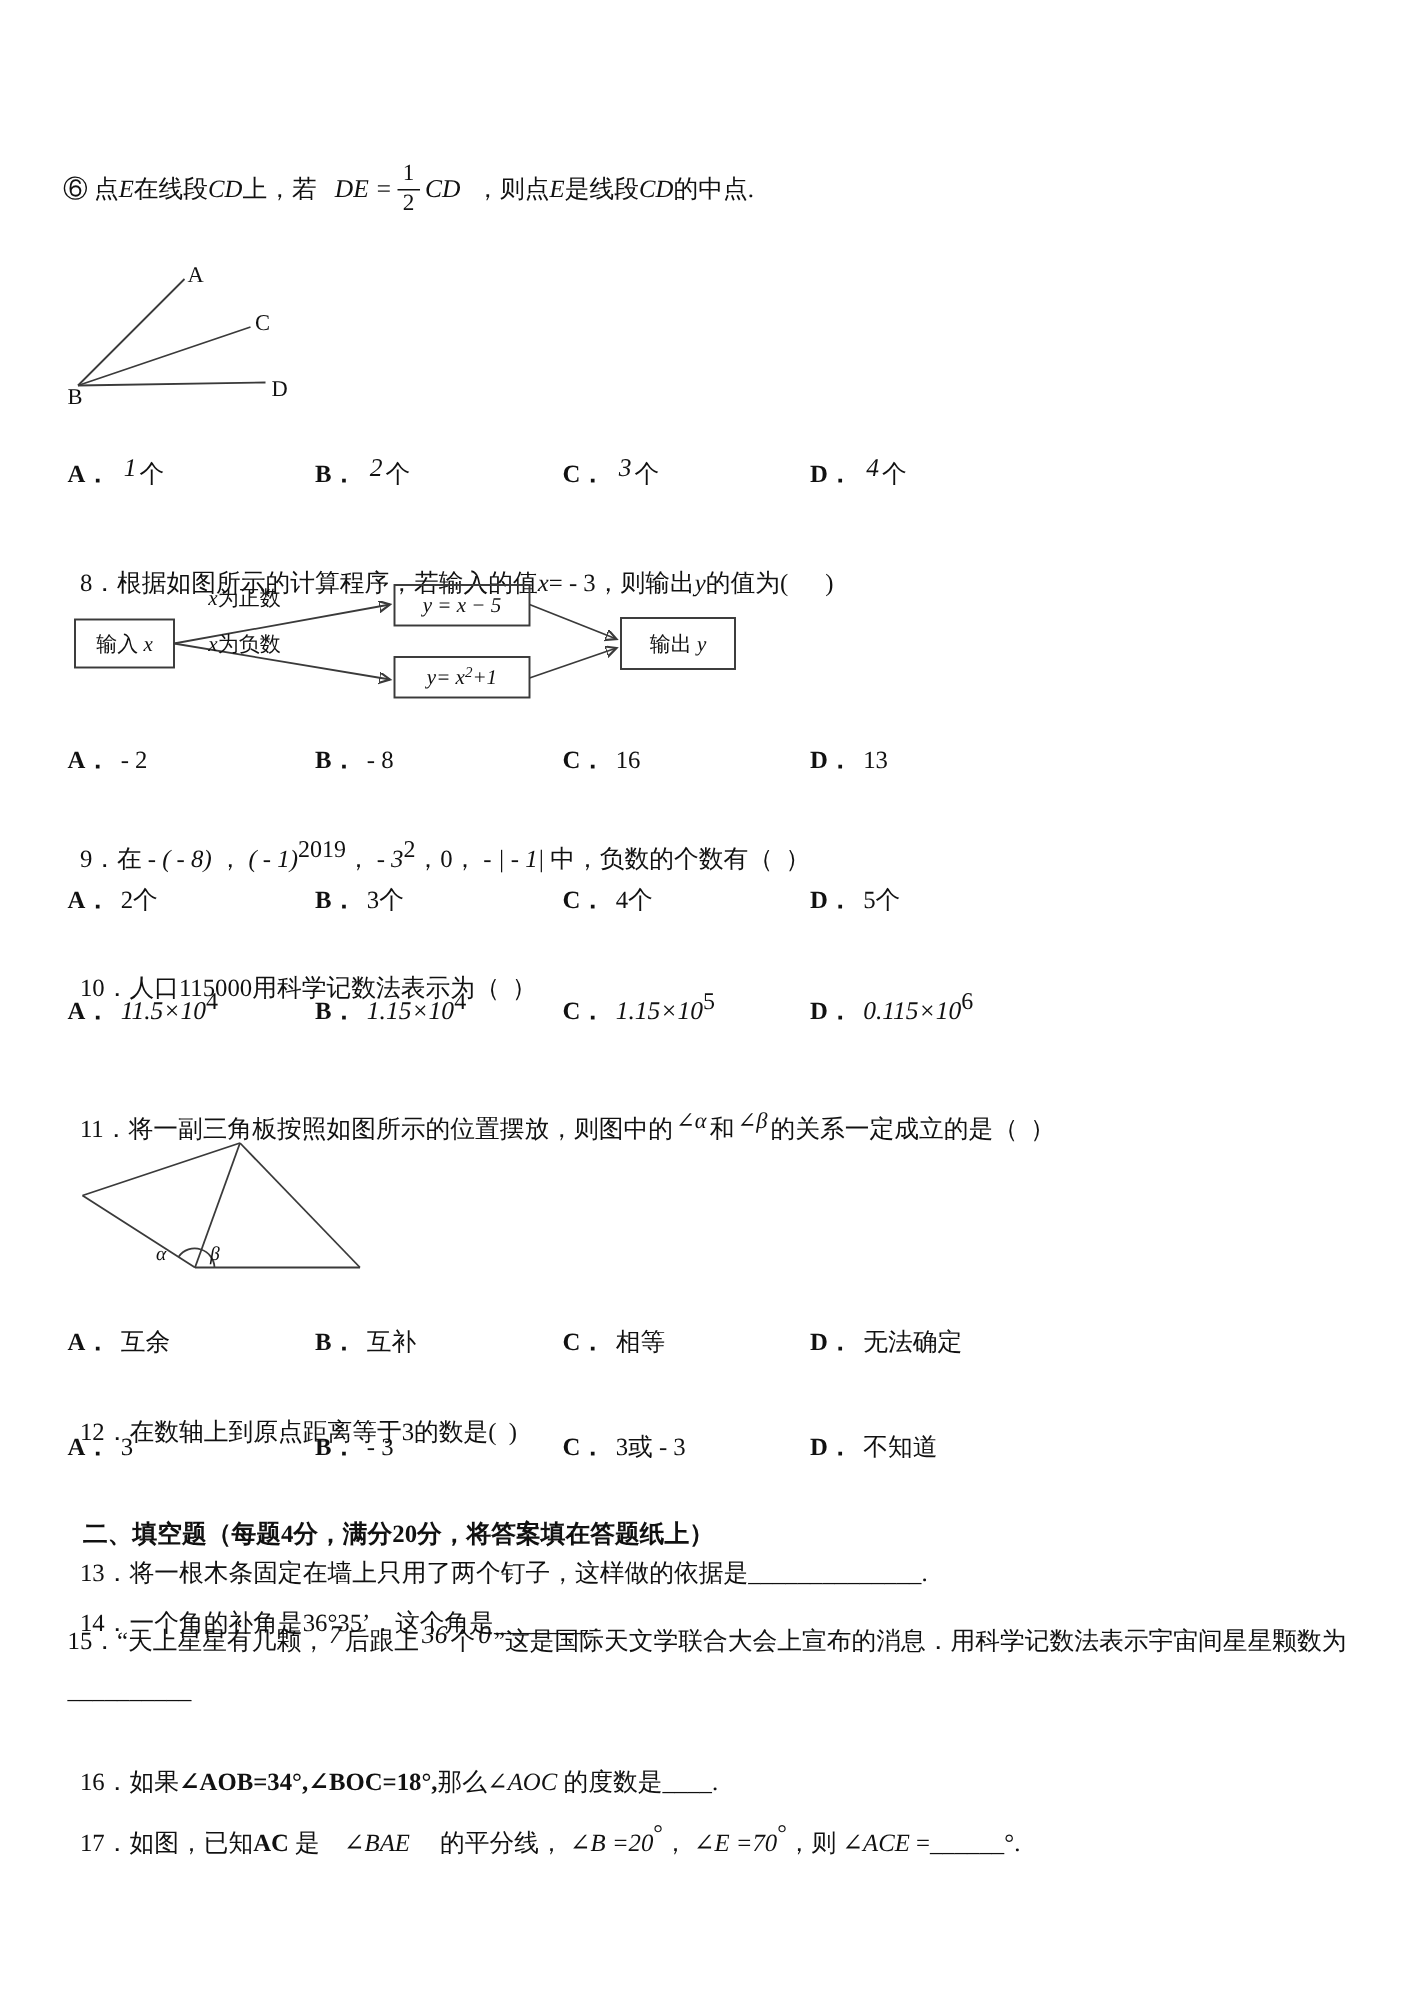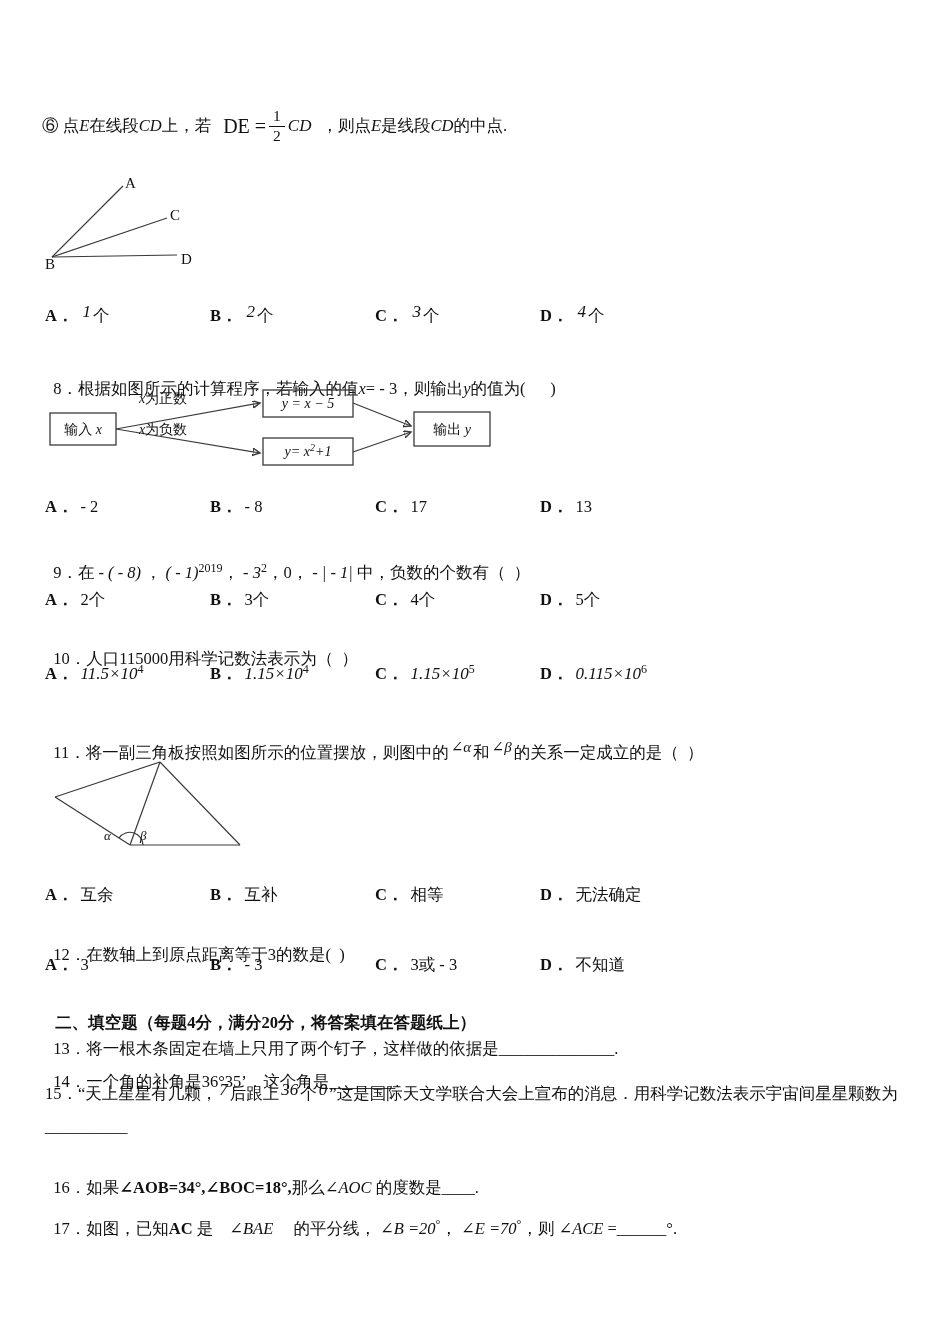--- a/index.html
+++ b/index.html
@@ -8,28 +8,28 @@
     width: 950px; height: 1344px;
     background: #ffffff;
     position: relative;
     font-family: "Liberation Serif", "DejaVu Serif", serif;
     color: #111;
   }
   .blk { position: absolute; font-size: 16.5px; white-space: pre; line-height: 1.45; }
   .wrap { white-space: normal; width: 885px; line-height: 33px; }
   .it { font-style: italic; }
   .bold { font-weight: bold; }
-  sup { font-size: 12px; vertical-align: super; line-height: 0; font-family: Liberation Serif, serif; }
+  sup { font-size: 16px; vertical-align: super; line-height: 0; font-family: Liberation Serif, serif; }
   .raised { position: relative; top: -6px; font-style: italic; font-size: 15px; padding: 0 2px; }
   .rnum { position: relative; top: -4px; font-style: italic; margin: 0 2px; font-size: 17px; }
   .frac { display: inline-flex; flex-direction: column; align-items: center; vertical-align: middle;
           line-height: 1.05; margin: 0 3px; font-size: 15.5px; }
   .frac .n { border-bottom: 1.3px solid #111; padding: 0 4px 1px; }
   .frac .d { padding-top: 1px; }
-  .mde { font-size: 20px; margin-left: 12px; }
+  .mde { font-style: italic; font-size: 17px; margin-left: 12px; }
   .optrow { position: absolute; left: 0; width: 834px; height: 26px; font-size: 16.5px; white-space: pre; }
   .opt { position: absolute; top: 0; }
   .opt b { font-weight: bold; margin-right: 7px; }
   .c1 { left: 45px; } .c2 { left: 210px; } .c3 { left: 375px; } .c4 { left: 540px; }
   svg.fig { position: absolute; overflow: visible; }
   svg.fig line, svg.fig path { stroke: #3a3a3a; stroke-width: 1.2; fill: none; }
   svg.fig rect { fill: none; stroke: #3a3a3a; stroke-width: 1.3; }
   svg.fig text { font-size: 14px; fill: #111; font-family: "Liberation Serif", serif; }
   svg.fig text.lbl { font-size: 15px; }
   svg.fig text.ang { font-size: 13px; font-style: italic; }
@@ -80,21 +80,21 @@
   <text x="260" y="70" text-anchor="middle" font-style="italic"><tspan>y= x</tspan><tspan dy="-5" font-size="10">2</tspan><tspan dy="5">+1</tspan></text>
   <line x1="305" y1="17" x2="363" y2="40" marker-end="url(#arw)"></line>
   <line x1="305" y1="66" x2="363" y2="46" marker-end="url(#arw)"></line>
   <rect x="366" y="26" width="76" height="34"></rect>
   <text x="404" y="48" text-anchor="middle"><tspan>输出 </tspan><tspan font-style="italic">y</tspan></text>
 </svg>
 
 <div class="optrow" style="top:496px;">
   <span class="opt c1"><b>A．</b><span>- 2</span></span>
   <span class="opt c2"><b>B．</b><span>- 8</span></span>
-  <span class="opt c3"><b>C．</b><span>17</span></span>
+  <span class="opt c3"><b>C．</b><span>16</span></span>
   <span class="opt c4"><b>D．</b><span>13</span></span>
 </div>
 
 <div class="blk" style="left:45px; top:537px;">
   <span>9．在</span><span class="it" style="margin:0 4px;">- ( - 8)</span><span>，</span><span class="it" style="margin-left:4px;">( - 1)</span><sup>2019</sup><span>，</span><span class="it" style="margin-left:4px;">- 3</span><sup>2</sup><span>，0，</span><span class="it" style="margin:0 4px;">- | - 1|</span><span>中，负数的个数有（  ）</span>
 </div>
 
 <div class="optrow" style="top:589px;">
   <span class="opt c1"><b>A．</b><span>2个</span></span>
   <span class="opt c2"><b>B．</b><span>3个</span></span>

